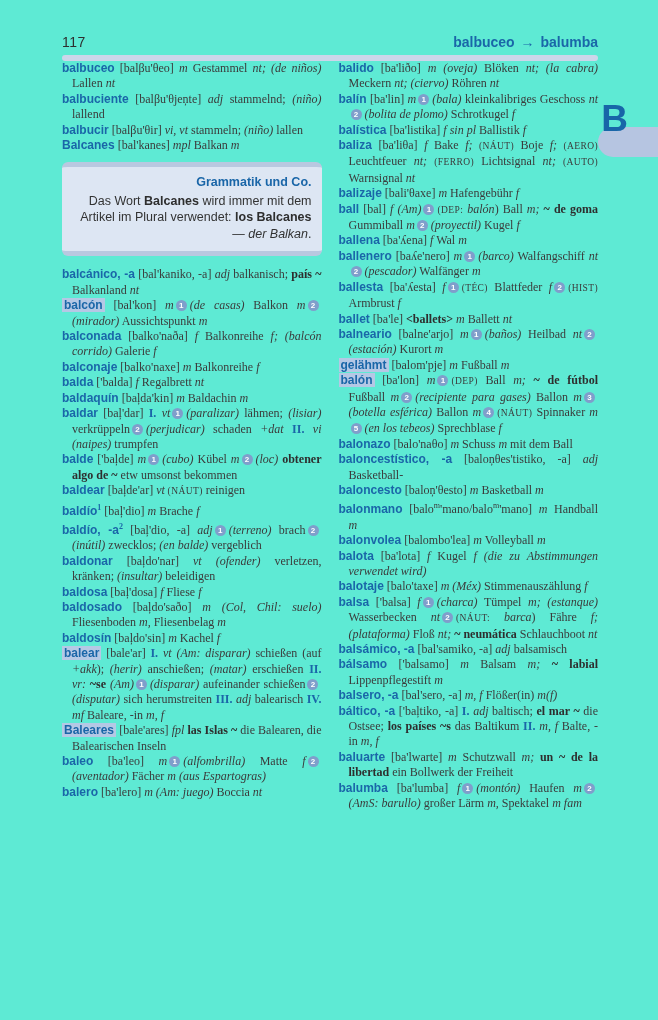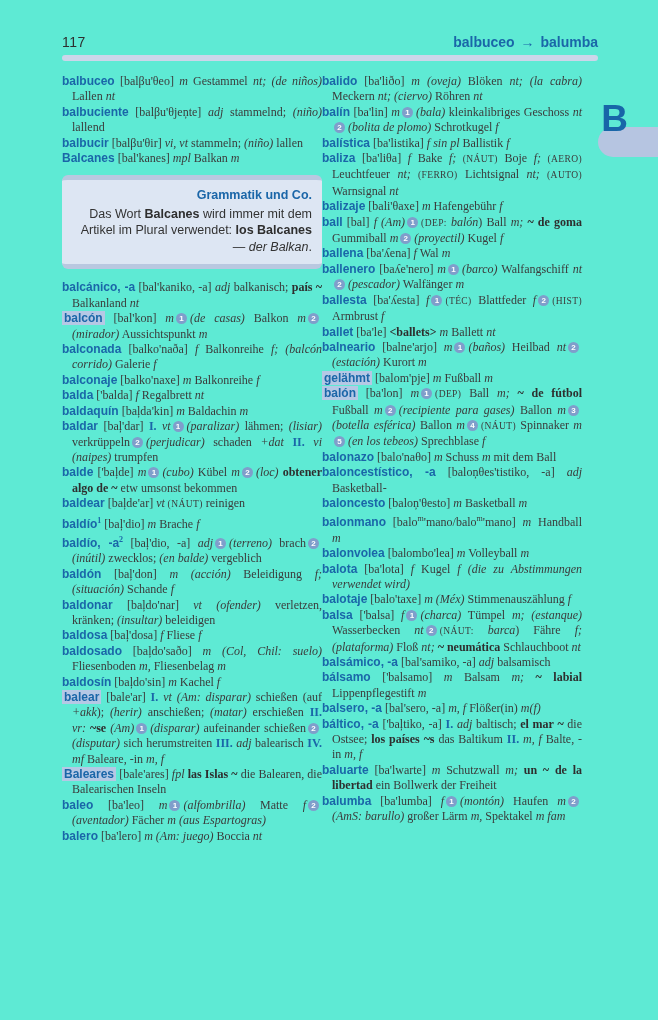--- a/index.html
+++ b/index.html
@@ -5,21 +5,21 @@
   html,body{margin:0;padding:0;background:#ffffff;}
   .page{position:relative;width:658px;height:1020px;background:#5eead4;overflow:hidden;
         font-family:"Liberation Serif",serif;color:#3b3b3b;}
   .content{position:absolute;left:62px;top:34px;width:536px;}
   .hdr{display:flex;justify-content:space-between;align-items:baseline;
        font-family:"Liberation Sans",sans-serif;}
   .pageno{font-size:14px;color:#2e2e2e;letter-spacing:0.5px;}
   .range{font-size:14px;color:#1a66a8;font-weight:bold;}
   .range .arrow{font-weight:bold;padding:0 2px;}
   .rule{height:6px;background:#ccd6ea;border-radius:3px;margin-top:5px;}
-  .cols{display:flex;margin-top:13px;}
+  .cols{display:flex;gap:17px;}
   .col{width:260px;font-size:12px;line-height:15.4px;text-align:justify;}
   .entry{padding-left:10px;text-indent:-10px;}
   .s-h,.s-hh{color:#1a66a8;font-weight:bold;font-family:"Liberation Sans",sans-serif;font-size:12px;}
   .s-hh{background:#b5c8e5;padding:0 2px;}
   .s-i{font-style:italic;}
   .s-b{font-weight:bold;color:#2e2e2e;}
   .s-r{font-weight:bold;color:#1a66a8;}
   .s-sc{font-size:9.5px;letter-spacing:0.4px;}
   .s-sup{vertical-align:super;font-size:8px;font-weight:bold;color:#1a66a8;}
   .s-sp{vertical-align:super;font-size:8px;}
@@ -65,21 +65,20 @@
           <div class="entry"><span class="s-hh">balcón</span><span class="s-t"> [bal'kon] </span><span class="s-i">m</span><span class="circ">1</span><span class="s-i">(de casas)</span><span class="s-t"> Balkon </span><span class="s-i">m</span><span class="circ">2</span><span class="s-i">(mirador)</span><span class="s-t"> Aussichtspunkt </span><span class="s-i">m</span></div>
           <div class="entry"><span class="s-h">balconada</span><span class="s-t"> [balko'naða] </span><span class="s-i">f</span><span class="s-t"> Balkonreihe </span><span class="s-i">f; (balcón corrido)</span><span class="s-t"> Galerie </span><span class="s-i">f</span></div>
           <div class="entry"><span class="s-h">balconaje</span><span class="s-t"> [balko'naxe] </span><span class="s-i">m</span><span class="s-t"> Balkonreihe </span><span class="s-i">f</span></div>
           <div class="entry"><span class="s-h">balda</span><span class="s-t"> ['balda] </span><span class="s-i">f</span><span class="s-t"> Regalbrett </span><span class="s-i">nt</span></div>
           <div class="entry"><span class="s-h">baldaquín</span><span class="s-t"> [baļda'kin] </span><span class="s-i">m</span><span class="s-t"> Baldachin </span><span class="s-i">m</span></div>
           <div class="entry"><span class="s-h">baldar</span><span class="s-t"> [baļ'dar] </span><span class="s-r">I.</span><span class="s-i"> vt</span><span class="circ">1</span><span class="s-i">(paralizar)</span><span class="s-t"> lähmen; </span><span class="s-i">(lisiar)</span><span class="s-t"> verkrüppeln</span><span class="circ">2</span><span class="s-i">(perjudicar)</span><span class="s-t"> schaden </span><span class="s-i">+dat</span><span class="s-r"> II.</span><span class="s-i"> vi (naipes)</span><span class="s-t"> trumpfen</span></div>
           <div class="entry"><span class="s-h">balde</span><span class="s-t"> ['baļde] </span><span class="s-i">m</span><span class="circ">1</span><span class="s-i">(cubo)</span><span class="s-t"> Kübel </span><span class="s-i">m</span><span class="circ">2</span><span class="s-i">(loc)</span><span class="s-b"> obtener algo de ~</span><span class="s-t"> etw umsonst bekommen</span></div>
           <div class="entry"><span class="s-h">baldear</span><span class="s-t"> [baļde'ar] </span><span class="s-i">vt</span><span class="s-sc"> (NÁUT)</span><span class="s-t"> reinigen</span></div>
           <div class="entry"><span class="s-h">baldío</span><span class="s-sup">1</span><span class="s-t"> [baļ'dio] </span><span class="s-i">m</span><span class="s-t"> Brache </span><span class="s-i">f</span></div>
           <div class="entry"><span class="s-h">baldío, -a</span><span class="s-sup">2</span><span class="s-t"> [baļ'dio, -a] </span><span class="s-i">adj</span><span class="circ">1</span><span class="s-i">(terreno)</span><span class="s-t"> brach</span><span class="circ">2</span><span class="s-i">(inútil)</span><span class="s-t"> zwecklos; </span><span class="s-i">(en balde)</span><span class="s-t"> vergeblich</span></div>
-          <div class="entry"><span class="s-h">baldón</span><span class="s-t"> [baļ'don] </span><span class="s-i">m (acción)</span><span class="s-t"> Beleidigung </span><span class="s-i">f; (situación)</span><span class="s-t"> Schande </span><span class="s-i">f</span></div>
           <div class="entry"><span class="s-h">baldonar</span><span class="s-t"> [baļdo'nar] </span><span class="s-i">vt (ofender)</span><span class="s-t"> verletzen, kränken; </span><span class="s-i">(insultar)</span><span class="s-t"> beleidigen</span></div>
           <div class="entry"><span class="s-h">baldosa</span><span class="s-t"> [baļ'dosa] </span><span class="s-i">f</span><span class="s-t"> Fliese </span><span class="s-i">f</span></div>
           <div class="entry"><span class="s-h">baldosado</span><span class="s-t"> [baļdo'saðo] </span><span class="s-i">m (Col, Chil: suelo)</span><span class="s-t"> Fliesenboden </span><span class="s-i">m,</span><span class="s-t"> Fliesenbelag </span><span class="s-i">m</span></div>
           <div class="entry"><span class="s-h">baldosín</span><span class="s-t"> [baļdo'sin] </span><span class="s-i">m</span><span class="s-t"> Kachel </span><span class="s-i">f</span></div>
           <div class="entry"><span class="s-hh">balear</span><span class="s-t"> [bale'ar] </span><span class="s-r">I.</span><span class="s-i"> vt (Am: disparar)</span><span class="s-t"> schießen (auf </span><span class="s-i">+akk</span><span class="s-t">); </span><span class="s-i">(herir)</span><span class="s-t"> anschießen; </span><span class="s-i">(matar)</span><span class="s-t"> erschießen </span><span class="s-r">II.</span><span class="s-i"> vr:</span><span class="s-b"> ~se</span><span class="s-i"> (Am)</span><span class="circ">1</span><span class="s-i">(disparar)</span><span class="s-t"> aufeinander schießen</span><span class="circ">2</span><span class="s-i">(disputar)</span><span class="s-t"> sich herumstreiten </span><span class="s-r">III.</span><span class="s-i"> adj</span><span class="s-t"> balearisch </span><span class="s-r">IV.</span><span class="s-i"> mf</span><span class="s-t"> Baleare, -in </span><span class="s-i">m, f</span></div>
           <div class="entry"><span class="s-hh">Baleares</span><span class="s-t"> [bale'ares] </span><span class="s-i">fpl</span><span class="s-b"> las Islas ~</span><span class="s-t"> die Balearen, die Balearischen Inseln</span></div>
           <div class="entry"><span class="s-h">baleo</span><span class="s-t"> [ba'leo] </span><span class="s-i">m</span><span class="circ">1</span><span class="s-i">(alfombrilla)</span><span class="s-t"> Matte </span><span class="s-i">f</span><span class="circ">2</span><span class="s-i">(aventador)</span><span class="s-t"> Fächer </span><span class="s-i">m (aus Espartogras)</span></div>
           <div class="entry"><span class="s-h">balero</span><span class="s-t"> [ba'lero] </span><span class="s-i">m (Am: juego)</span><span class="s-t"> Boccia </span><span class="s-i">nt</span></div>
         </div>
       <div class="col">

